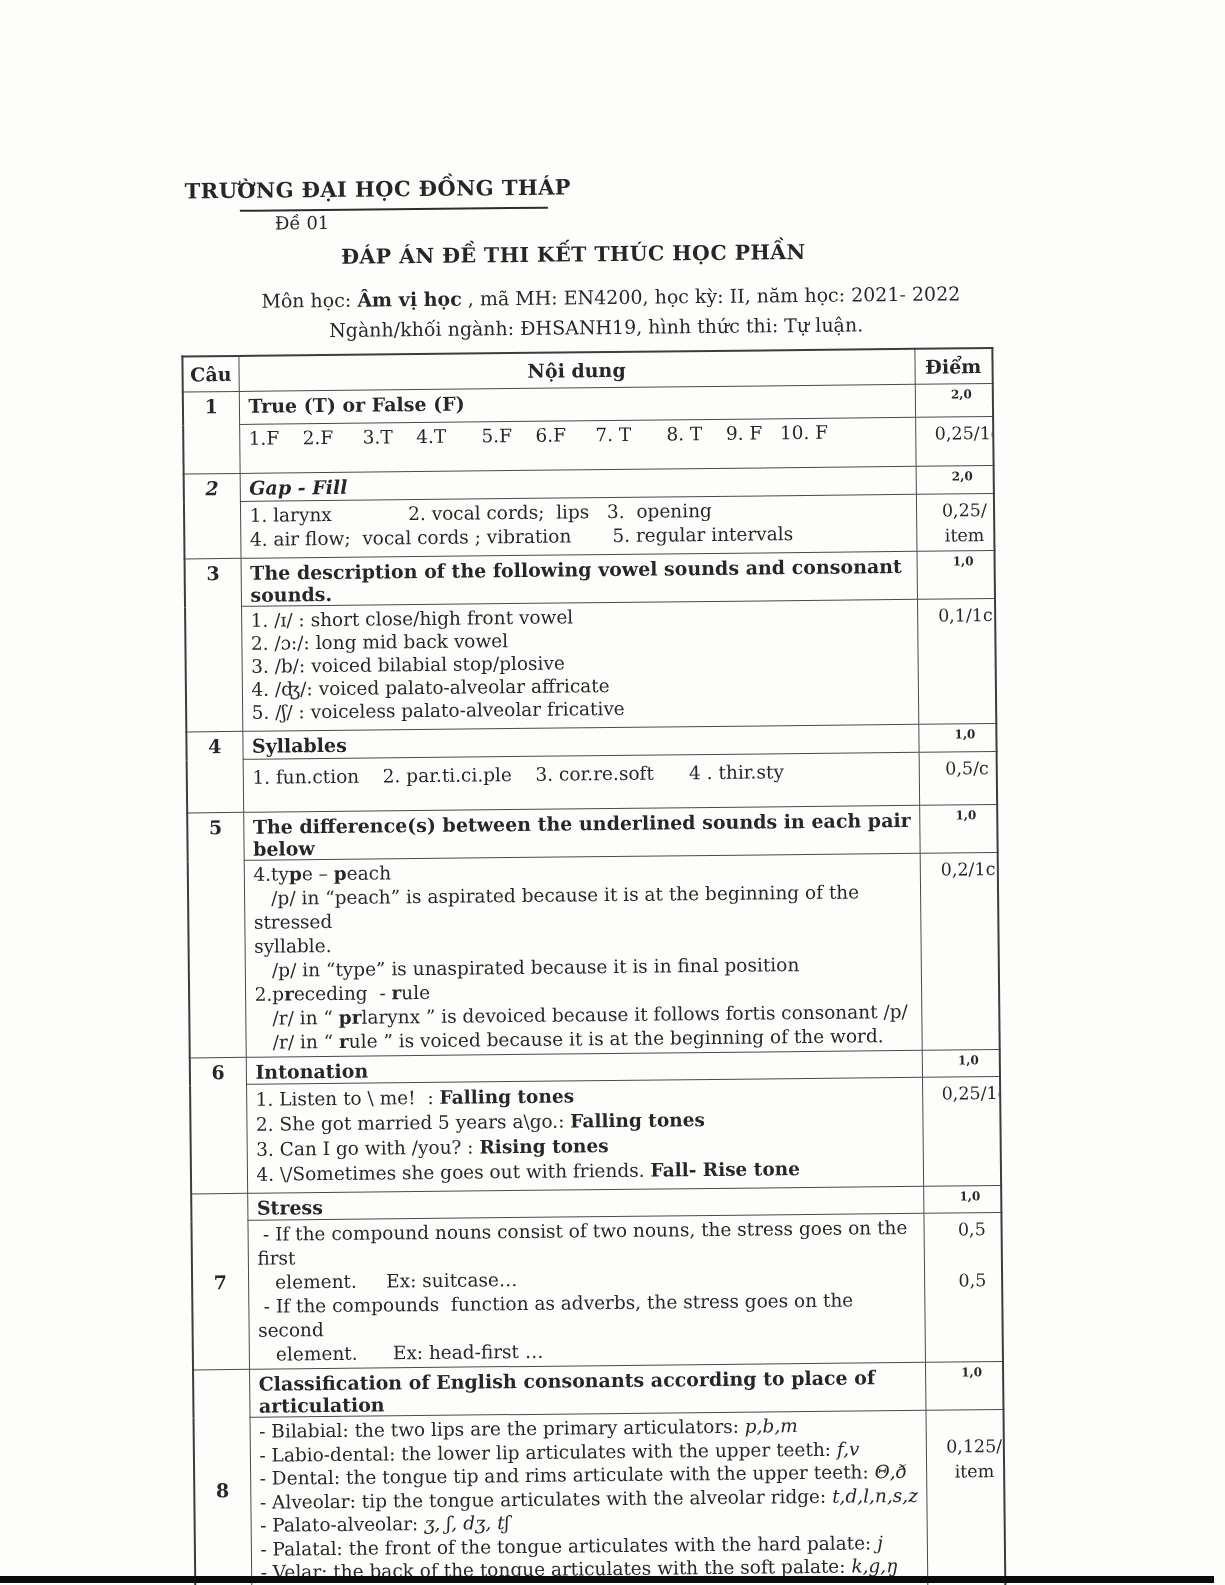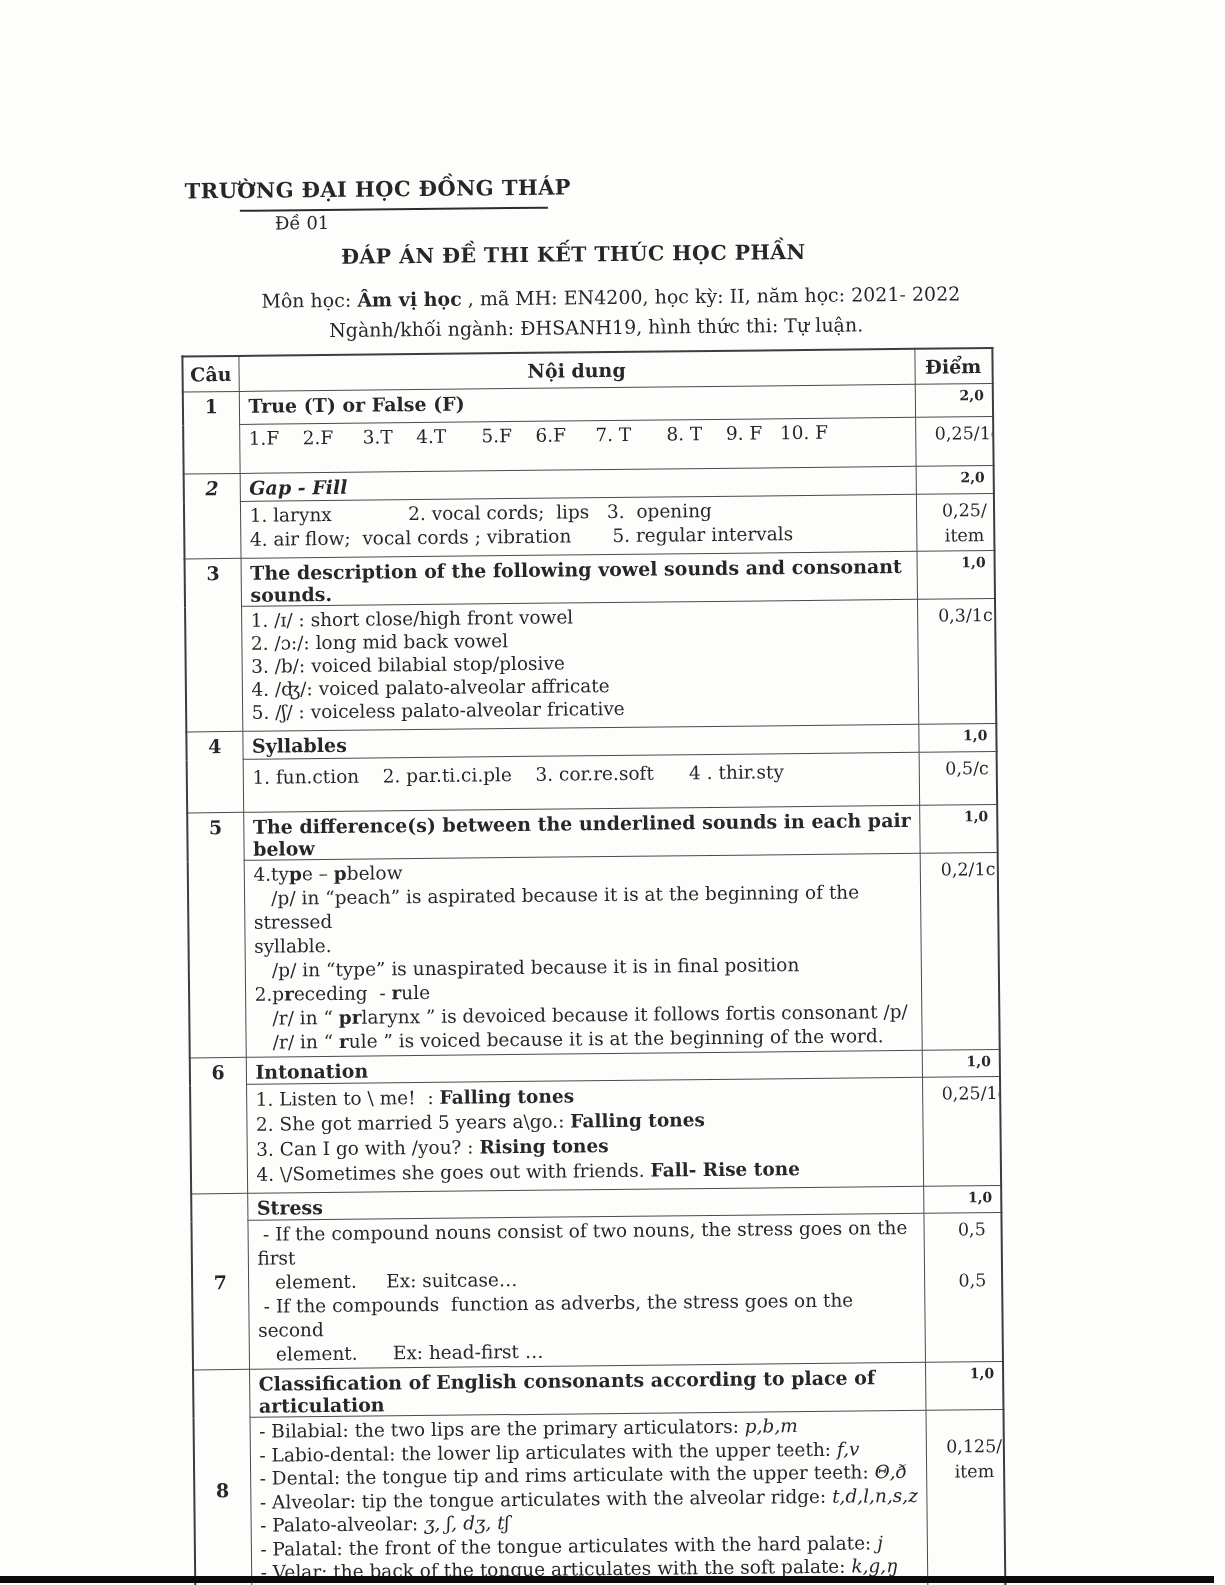--- a/index.html
+++ b/index.html
@@ -23,21 +23,21 @@
   .tbl-wrap{position:absolute;left:186px;top:351px;}
   table{border-collapse:collapse;table-layout:fixed;width:810px;border:2px solid #3d3d3d;}
   col.c-num{width:56px;} col.c-body{width:676px;} col.c-score{width:78px;}
   th,td{border:1.5px solid #4a4a4a;padding:0;vertical-align:top;overflow:hidden;}
   th{height:34px;vertical-align:middle;text-align:center;font-size:19px;font-weight:bold;}
   .num{text-align:center;font-weight:bold;font-size:19px;padding-top:3px;}
   .num.mid{vertical-align:middle;padding-top:0;}
   .num.italic{font-style:italic;}
   .title-cell{font-weight:bold;font-size:19px;padding:3px 6px 0 9px;white-space:pre-wrap;}
   .title-cell.italic{font-style:italic;}
-  .stitle{font-weight:bold;text-align:right;font-size:14px;padding:3px 8px 0 0;}
+  .stitle{font-weight:bold;text-align:right;font-size:12px;padding:3px 20px 0 0;}
   .content-cell{font-size:18.5px;padding:2px 2px 2px 9px;}
   .line{white-space:pre-wrap;line-height:24px;}
   .lh23 .line{line-height:23px;} .lh25 .line{line-height:25px;} .lh235 .line{line-height:23.5px;}
   .pt6{padding-top:6px;}
   .sscore{text-align:center;font-size:17.5px;padding-top:4px;}
   .score-line{line-height:25px;margin-left:19px;}
   .gap-top{margin-top:26px;}
   .pt24{padding-top:24px;}
   .b{font-weight:bold;} .i{font-style:italic;}
   .u{text-underline-offset:2.5px;}
@@ -110,21 +110,21 @@
         </tr>
         <tr>
           <td class="content-cell lh23" style="height:120px">
             <div class="line"><span>1. /ɪ/ : short close/high front vowel</span></div>
             <div class="line"><span>2. /ɔ:/: long mid back vowel</span></div>
             <div class="line"><span>3. /b/: voiced bilabial stop/plosive</span></div>
             <div class="line"><span>4. /ʤ/: voiced palato-alveolar affricate</span></div>
             <div class="line"><span>5. /ʃ/ : voiceless palato-alveolar fricative</span></div>
           </td>
           <td class="sscore">
-            <div class="score-line">0,3/1c</div>
+            <div class="score-line">0,1/1c</div>
           </td>
         </tr>
 
         <tr>
           <td class="num" rowspan="2">4</td>
           <td class="title-cell" style="height:24px">Syllables</td>
           <td class="stitle" style="height:24px">1,0</td>
         </tr>
         <tr>
           <td class="content-cell pt6" style="height:44px">
@@ -135,21 +135,21 @@
           </td>
         </tr>
 
         <tr>
           <td class="num" rowspan="2">5</td>
           <td class="title-cell" style="height:25px">The difference(s) between the underlined sounds in each pair below</td>
           <td class="stitle" style="height:25px">1,0</td>
         </tr>
         <tr>
           <td class="content-cell" style="height:174px">
-            <div class="line"><span>4.ty</span><span class="b u">p</span><span>e – </span><span class="b u">p</span><span>below</span></div>
+            <div class="line"><span>4.ty</span><span class="b u">p</span><span>e – </span><span class="b u">p</span><span>each</span></div>
             <div class="line"><span>   /p/ in “peach” is aspirated because it is at the beginning of the stressed</span></div>
             <div class="line"><span>syllable.</span></div>
             <div class="line"><span>   /p/ in “type” is unaspirated because it is in final position</span></div>
             <div class="line"><span>2.p</span><span class="b u">r</span><span>eceding  - </span><span class="b u">r</span><span>ule</span></div>
             <div class="line"><span>   /r/ in “ </span><span class="b u">pr</span><span>larynx</span><span> ” is devoiced because it follows fortis consonant /p/</span></div>
             <div class="line"><span>   /r/ in “ </span><span class="b u">r</span><span>ule</span><span> ” is voiced because it is at the beginning of the word.</span></div>
           </td>
           <td class="sscore">
             <div class="score-line">0,2/1c</div>
           </td>

